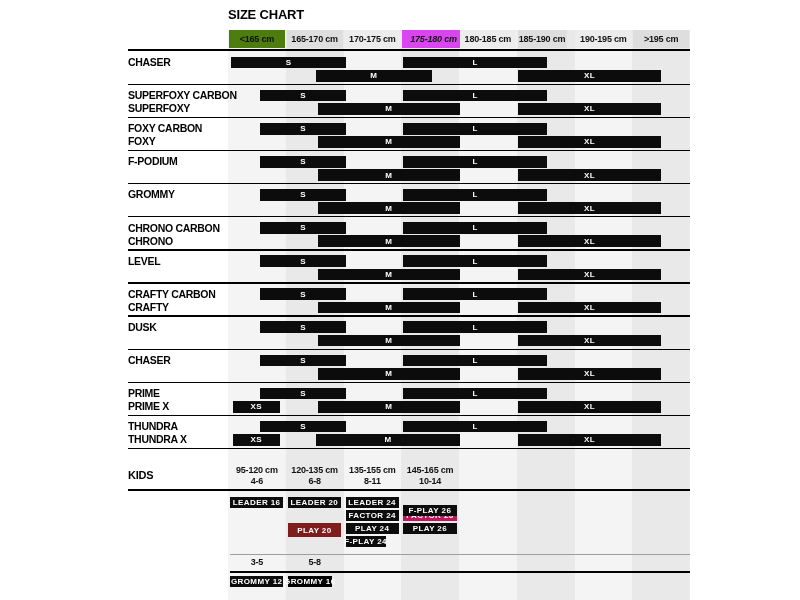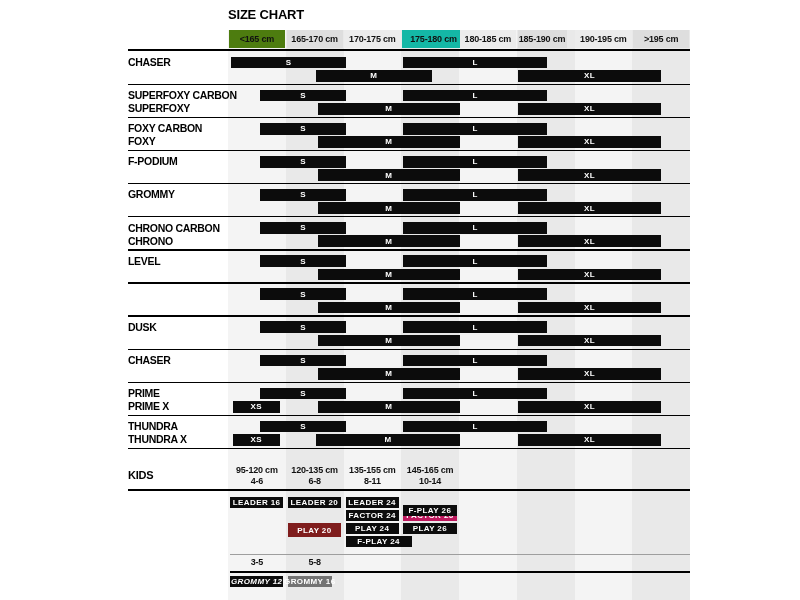--- a/index.html
+++ b/index.html
@@ -40,21 +40,21 @@
     <div class="abs stripe" style="left: 285.75px; width: 57.75px; background: rgb(233, 233, 233);"></div>
     <div class="abs stripe" style="left: 343.5px; width: 57.75px; background: rgb(244, 244, 244);"></div>
     <div class="abs stripe" style="left: 401.25px; width: 57.75px; background: rgb(233, 233, 233);"></div>
     <div class="abs stripe" style="left: 459px; width: 57.75px; background: rgb(244, 244, 244);"></div>
     <div class="abs stripe" style="left: 516.75px; width: 57.75px; background: rgb(233, 233, 233);"></div>
     <div class="abs stripe" style="left: 574.5px; width: 57.75px; background: rgb(244, 244, 244);"></div>
     <div class="abs stripe" style="left: 632.25px; width: 57.75px; background: rgb(233, 233, 233);"></div>
     <div class="abs hdr-box" style="left: 228.75px; width: 56.25px; background: #4d7c0f;">&lt;165 cm</div>
     <div class="abs hdr-box" style="left: 286.5px; width: 56.25px; background: rgb(222, 222, 222);">165-170 cm</div>
     <div class="abs hdr-box" style="left: 344.25px; width: 56.25px; background: rgb(236, 236, 236);">170-175 cm</div>
-    <div class="abs hdr-box" style="left: 402px; width: 63px; background: #14b8a6;">175-180 cm</div>
+    <div class="abs hdr-box" style="left: 402px; width: 63px; background: #d946ef; font-style: italic;">175-180 cm</div>
     <div class="abs hdr-box" style="left: 459.75px; width: 56.25px; background: rgb(236, 236, 236);">180-185 cm</div>
     <div class="abs hdr-box" style="left: 517.5px; width: 49px; background: rgb(222, 222, 222);">185-190 cm</div>
     <div class="abs hdr-box" style="left: 575.25px; width: 56.25px; background: rgb(236, 236, 236);">190-195 cm</div>
     <div class="abs hdr-box" style="left: 633px; width: 56.25px; background: rgb(222, 222, 222);">&gt;195 cm</div>
     <div class="abs sep" style="left: 128px; width: 562px; top: 49px; height: 2.2px;"></div>
     <div class="abs mlabel" style="left: 128px; top: 56px;">
       <div>CHASER</div>
     </div>
     <div class="abs bar" style="left: 230.89px; width: 115.5px; top: 56.6px; height: 11.8px; background: rgb(12, 12, 12); color: rgb(255, 255, 255);">S</div>
     <div class="abs bar" style="left: 402.98px; width: 144.38px; top: 56.6px; height: 11.8px; background: rgb(12, 12, 12); color: rgb(255, 255, 255);">L</div>
@@ -105,20 +105,24 @@
     <div class="abs bar" style="left: 517.9px; width: 143.22px; top: 235.4px; height: 11.8px; background: rgb(12, 12, 12); color: rgb(255, 255, 255);">XL</div>
     <div class="abs sep" style="left: 128px; width: 562px; top: 249.2px; height: 1.4px;"></div>
     <div class="abs mlabel" style="left: 128px; top: 254.6px;">
       <div>LEVEL</div>
     </div>
     <div class="abs bar" style="left: 259.76px; width: 86.62px; top: 255.2px; height: 11.8px; background: rgb(12, 12, 12); color: rgb(255, 255, 255);">S</div>
     <div class="abs bar" style="left: 402.98px; width: 144.38px; top: 255.2px; height: 11.8px; background: rgb(12, 12, 12); color: rgb(255, 255, 255);">L</div>
     <div class="abs bar" style="left: 317.51px; width: 142.64px; top: 268.5px; height: 11.8px; background: rgb(12, 12, 12); color: rgb(255, 255, 255);">M</div>
     <div class="abs bar" style="left: 517.9px; width: 143.22px; top: 268.5px; height: 11.8px; background: rgb(12, 12, 12); color: rgb(255, 255, 255);">XL</div>
     <div class="abs sep" style="left: 128px; width: 562px; top: 282.3px; height: 1.4px;"></div>
+    <div class="abs mlabel" style="left: 128px; top: 287.7px;">
+      <div>CRAFTY CARBON</div>
+      <div>CRAFTY</div>
+    </div>
     <div class="abs bar" style="left: 259.76px; width: 86.62px; top: 288.3px; height: 11.8px; background: rgb(12, 12, 12); color: rgb(255, 255, 255);">S</div>
     <div class="abs bar" style="left: 402.98px; width: 144.38px; top: 288.3px; height: 11.8px; background: rgb(12, 12, 12); color: rgb(255, 255, 255);">L</div>
     <div class="abs bar" style="left: 317.51px; width: 142.64px; top: 301.6px; height: 11.8px; background: rgb(12, 12, 12); color: rgb(255, 255, 255);">M</div>
     <div class="abs bar" style="left: 517.9px; width: 143.22px; top: 301.6px; height: 11.8px; background: rgb(12, 12, 12); color: rgb(255, 255, 255);">XL</div>
     <div class="abs sep" style="left: 128px; width: 562px; top: 315.4px; height: 1.4px;"></div>
     <div class="abs mlabel" style="left: 128px; top: 320.8px;">
       <div>DUSK</div>
     </div>
     <div class="abs bar" style="left: 259.76px; width: 86.62px; top: 321.4px; height: 11.8px; background: rgb(12, 12, 12); color: rgb(255, 255, 255);">S</div>
     <div class="abs bar" style="left: 402.98px; width: 144.38px; top: 321.4px; height: 11.8px; background: rgb(12, 12, 12); color: rgb(255, 255, 255);">L</div>
@@ -172,21 +176,21 @@
     </div>
     <div class="abs sep" style="left: 128px; width: 562px; top: 489px; height: 2.2px;"></div>
     <div class="abs bar" style="left: 230px; width: 53.25px; top: 497px; height: 11px; background: rgb(12, 12, 12); color: rgb(255, 255, 255);">LEADER 16</div>
     <div class="abs bar" style="left: 287.75px; width: 53.25px; top: 497px; height: 11px; background: rgb(12, 12, 12); color: rgb(255, 255, 255);">LEADER 20</div>
     <div class="abs bar" style="left: 345.5px; width: 53.25px; top: 497px; height: 11px; background: rgb(12, 12, 12); color: rgb(255, 255, 255);">LEADER 24</div>
     <div class="abs bar" style="left: 345.5px; width: 53.25px; top: 510.1px; height: 11px; background: rgb(12, 12, 12); color: rgb(255, 255, 255);">FACTOR 24</div>
     <div class="abs bar" style="left: 403.25px; width: 53.25px; top: 510.1px; height: 11px; background: #be185d; color: rgb(255, 255, 255);">FACTOR 26</div>
     <div class="abs bar" style="left: 287.75px; width: 53.25px; top: 523.2px; height: 14px; background: #7f1d1d; color: rgb(255, 255, 255);">PLAY 20</div>
     <div class="abs bar" style="left: 345.5px; width: 53.25px; top: 523.2px; height: 11px; background: rgb(12, 12, 12); color: rgb(255, 255, 255);">PLAY 24</div>
     <div class="abs bar" style="left: 403.25px; width: 53.25px; top: 523.2px; height: 11px; background: rgb(12, 12, 12); color: rgb(255, 255, 255);">PLAY 26</div>
-    <div class="abs bar" style="left: 345.5px; width: 66px; top: 536.3px; height: 11px; background: rgb(12, 12, 12); color: rgb(255, 255, 255);">F-PLAY 24</div>
+    <div class="abs bar" style="left: 345.5px; width: 40px; top: 536.3px; height: 11px; background: rgb(12, 12, 12); color: rgb(255, 255, 255);">F-PLAY 24</div>
     <div class="abs bar" style="left: 403.25px; width: 53.25px; top: 505px; height: 11px; background: rgb(12, 12, 12); color: rgb(255, 255, 255);">F-PLAY 26</div>
     <div class="abs sep" style="left: 230px; width: 460px; top: 553.5px; height: 1px; background: rgb(158, 158, 158);"></div>
     <div class="abs age" style="left: 228px; width: 57.75px; top: 557px;">3-5</div>
     <div class="abs age" style="left: 285.75px; width: 57.75px; top: 557px;">5-8</div>
     <div class="abs sep" style="left: 230px; width: 460px; top: 570.5px; height: 2px;"></div>
-    <div class="abs bar" style="left: 230px; width: 53.25px; top: 575.5px; height: 11.5px; background: rgb(12, 12, 12); color: rgb(255, 255, 255); font-style: italic;">GROMMY 12</div>
-    <div class="abs bar" style="left: 287.75px; width: 44px; top: 575.5px; height: 11.5px; background: #737373; color: rgb(255, 255, 255);">GROMMY 16</div>
+    <div class="abs bar" style="left: 230px; width: 53.25px; top: 575.5px; height: 11.5px; background: rgb(12, 12, 12); color: rgb(255, 255, 255);">GROMMY 12</div>
+    <div class="abs bar" style="left: 287.75px; width: 44px; top: 575.5px; height: 11.5px; background: #000000; color: rgb(255, 255, 255);">GROMMY 16</div>
   </div>
 
 </body></html>

